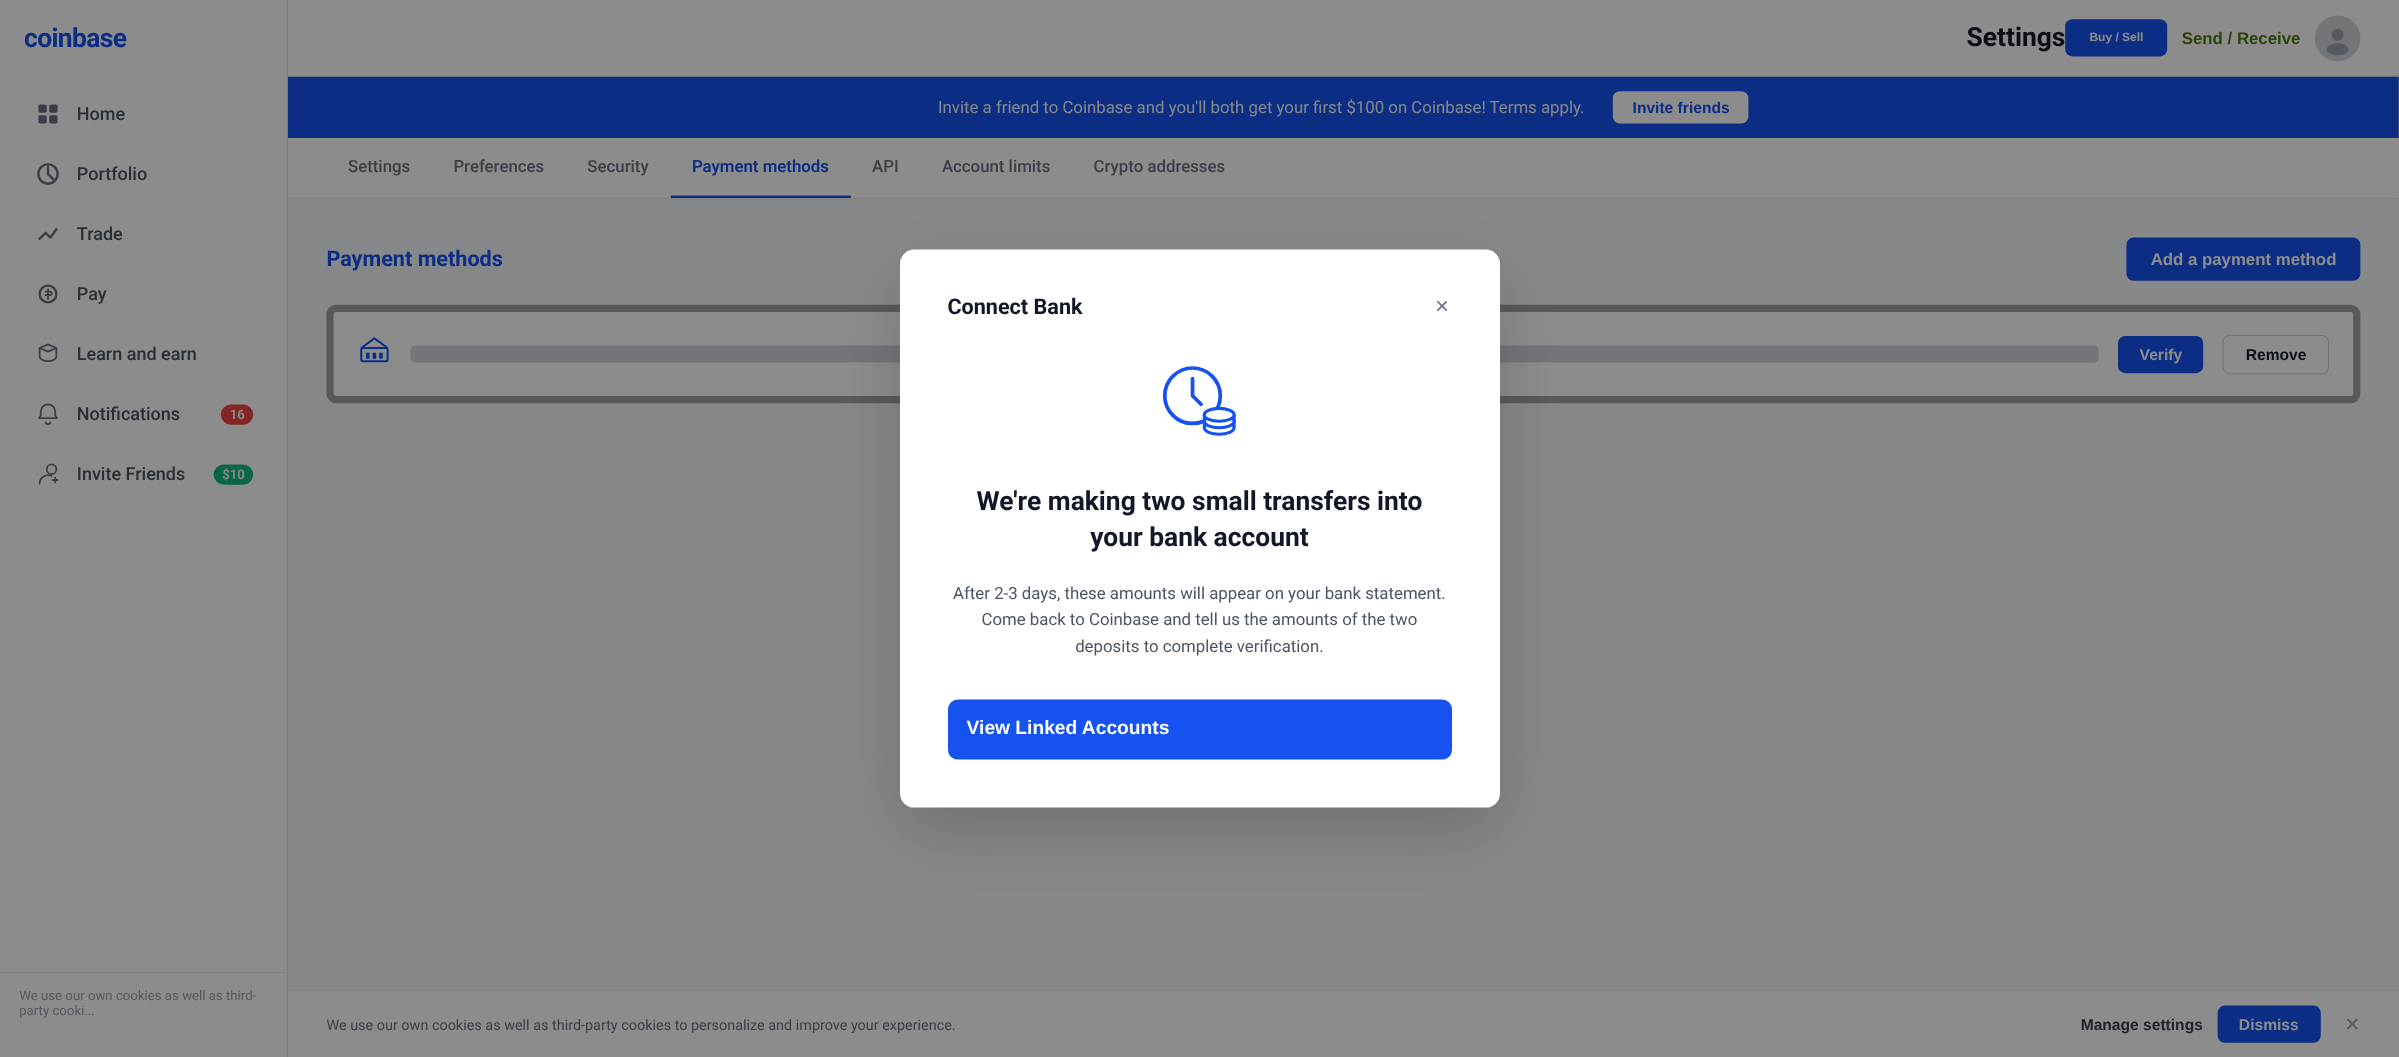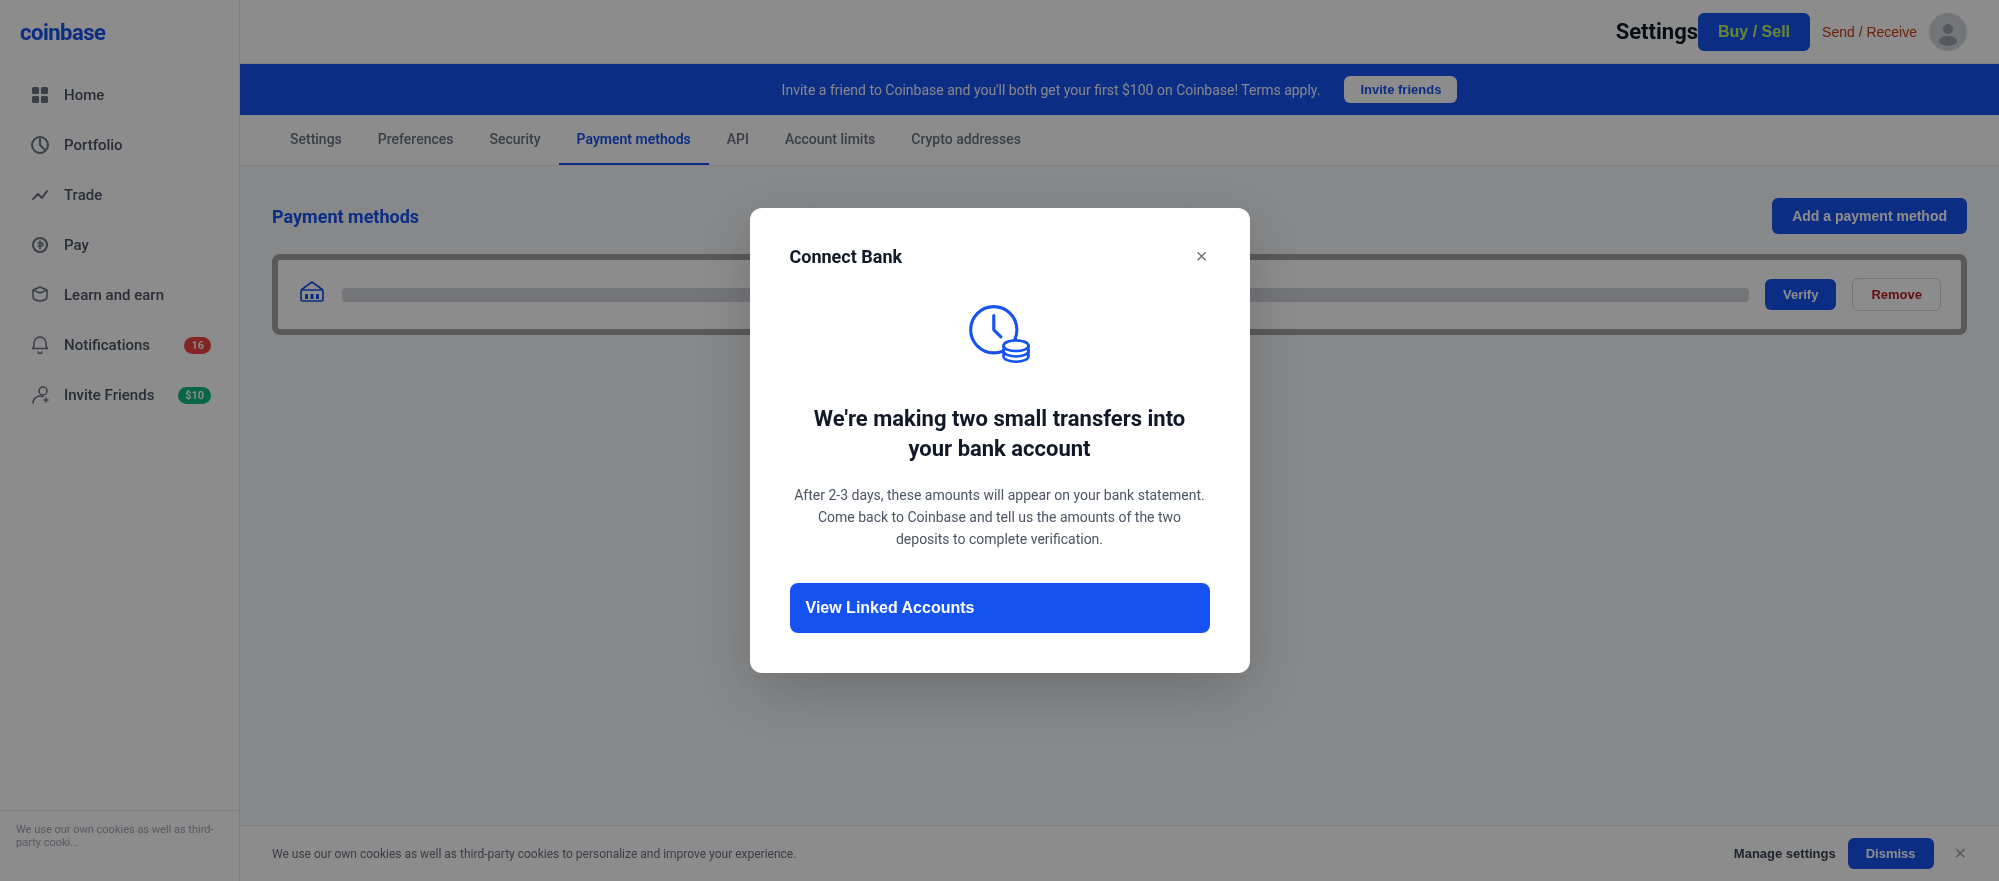--- a/index.html
+++ b/index.html
@@ -99,34 +99,34 @@
       font-weight: 700;
       color: #111827;
     }
     .header-actions {
       display: flex;
       align-items: center;
       gap: 12px;
     }
     .btn-primary {
       background: #1652f0;
-      color: #bef264;
+      color: #ffffff;
       border: none;
       border-radius: 6px;
       padding: 10px 20px;
-      font-size: 16px;
+      font-size: 10px;
       font-weight: 600;
       cursor: pointer;
     }
     .btn-secondary {
       background: transparent;
-      color: #c2410c;
+      color: #4d7c0f;
       border: none;
       font-size: 14px;
-      font-weight: 400;
+      font-weight: 700;
       cursor: pointer;
     }
     .avatar {
       width: 38px;
       height: 38px;
       border-radius: 50%;
       background: #d1d5db;
       overflow: hidden;
       display: flex;
       align-items: center;
@@ -241,21 +241,21 @@
       color: #fff;
       border: none;
       border-radius: 6px;
       padding: 8px 18px;
       font-size: 13px;
       font-weight: 600;
       cursor: pointer;
     }
     .btn-remove {
       background: transparent;
-      color: #b91c1c;
+      color: #0f172a;
       border: 1px solid #d1d5db;
       border-radius: 6px;
       padding: 8px 18px;
       font-size: 13px;
       font-weight: 600;
       cursor: pointer;
     }
 
     
     .cookie-bar {

